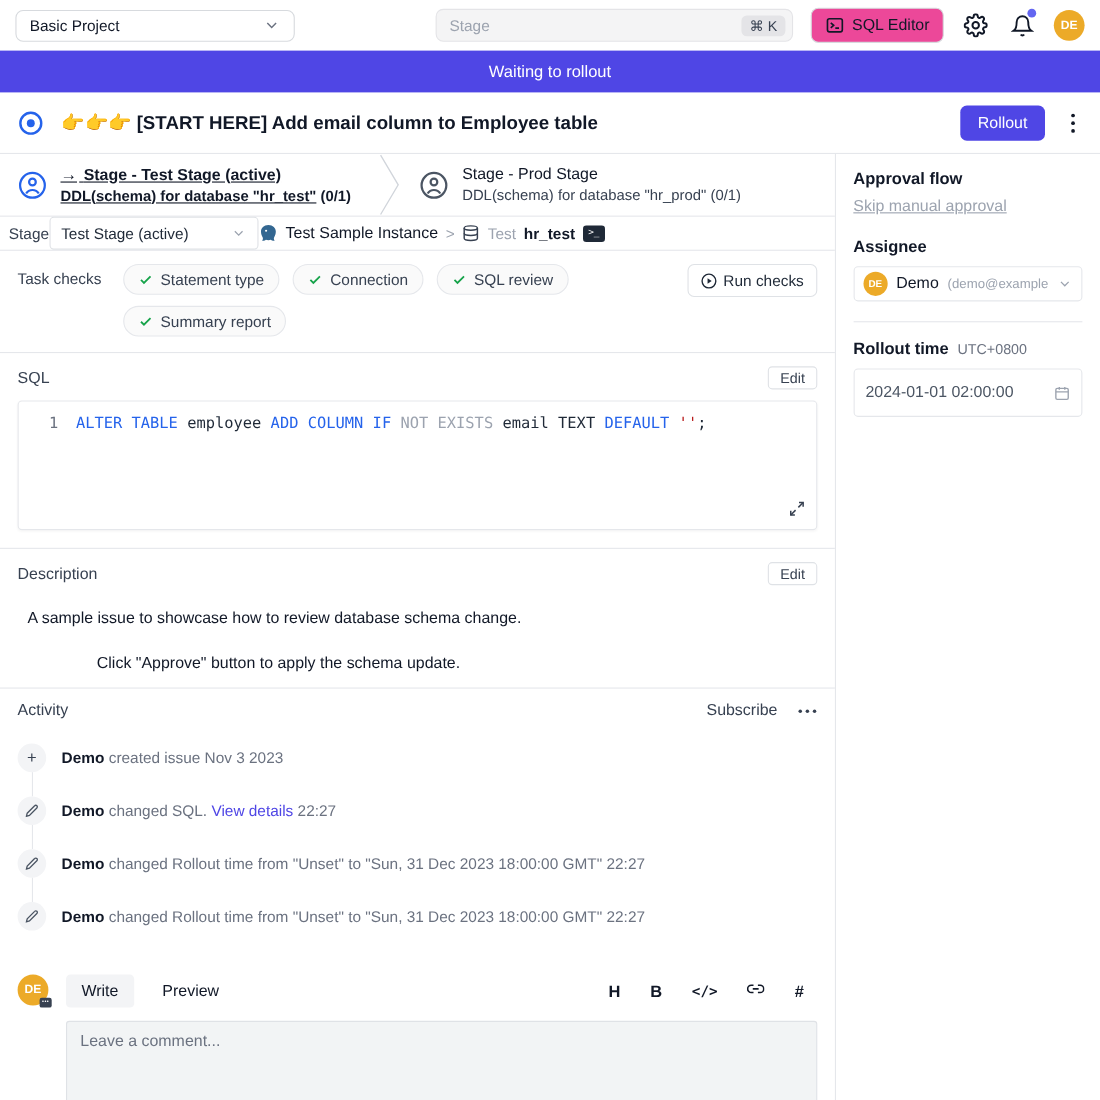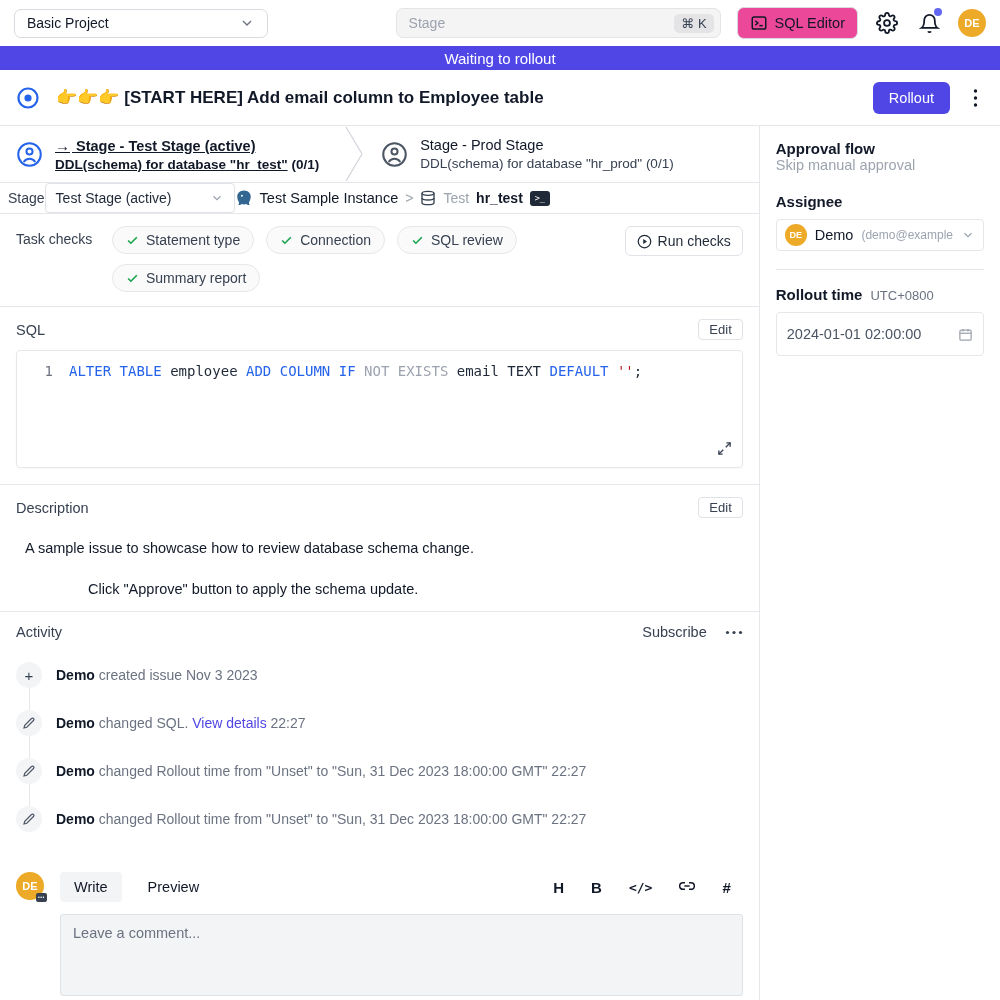--- a/index.html
+++ b/index.html
@@ -19,21 +19,21 @@
   .kbd { background:#e4e4e7; border-radius:5px; padding:2px 7px; font-size:13px; color:#374151; }
   .sqleditor-btn { height:32px; border:1px solid #d7dade; border-radius:7px; background:#ec4899;
     display:flex; align-items:center; gap:7px; padding:0 12px; font-size:14.5px; color:#111827; cursor:pointer; }
   .iconbtn { width:26px; height:26px; display:flex; align-items:center; justify-content:center;
     position:relative; cursor:pointer; }
   .notif-dot { position:absolute; top:-2px; right:0px; width:8px; height:8px; border-radius:50%; background:#6366f1; }
   .avatar { width:28px; height:28px; border-radius:50%; background:#ecaa28; color:#fff;
     display:flex; align-items:center; justify-content:center; font-size:11px; font-weight:bold; cursor:pointer; }
 
   
-  .banner { height:24px; background:#4f46e5; color:#fff; display:flex; align-items:center;
+  .banner { height:38px; background:#4f46e5; color:#fff; display:flex; align-items:center;
     justify-content:center; font-size:15px; font-weight:500; }
 
   
   .titlebar { height:56px; display:flex; align-items:center; padding:0 16px; gap:16px;
     border-bottom:1px solid #e5e7eb; }
   .issue-status { width:24px; height:24px; flex:none; }
   .issue-title { font-size:17px; font-weight:bold; color:#111827; flex:1; white-space:nowrap; overflow:hidden; }
   .rollout-btn { background:#4f46e5; color:#fff; border:none; border-radius:6px; height:32px;
     padding:0 16px; font-size:14.5px; cursor:pointer; font-family:inherit; }
   .kebab-v { width:18px; height:22px; display:flex; align-items:center; justify-content:center; cursor:pointer; }
@@ -137,21 +137,21 @@
   .tab.active { background:#f3f4f6; }
   .fmt-icons { margin-left:auto; display:flex; align-items:center; gap:27px; padding-right:12px; }
   .fmt { font-weight:bold; font-size:15px; color:#111827; cursor:pointer; }
   .fmt.code-glyph { font-family:"DejaVu Sans Mono", monospace; font-size:13px; }
   .comment-area { margin-top:12px; width:100%; height:82px; background:#f2f4f5; border:1px solid #dfe2e6;
     border-radius:3px; resize:none; padding:10px 12px; font-family:inherit; font-size:14.5px; color:#374151; }
   .comment-area::placeholder { color:#6b7280; }
 
   
   .sb-title { font-size:15px; font-weight:bold; color:#111827; }
-  .sb-muted { color:#9ca3af; font-size:14.5px; }
+  .sb-muted { margin-top:9px; color:#9ca3af; font-size:14.5px;text-decoration:underline; }
   .sb-block { margin-top:20px; }
   .assignee-box { margin-top:9px; height:32px; border:1px solid #e5e7eb; border-radius:4px;
     display:flex; align-items:center; gap:8px; padding:0 8px; cursor:pointer; }
   .assignee-box .mini-avatar { width:22px; height:22px; border-radius:50%; background:#ecaa28; color:#fff;
     font-size:9px; font-weight:bold; display:flex; align-items:center; justify-content:center; flex:none; }
   .assignee-name { color:#111827; font-size:14.5px; flex:none; }
   .assignee-email { color:#9ca3af; font-size:12px; overflow:hidden; white-space:nowrap; flex:1; }
   .sb-divider { border-top:1px solid #e5e7eb; margin:18px 0 16px; }
   .rt-label { display:flex; align-items:baseline; gap:8px; }
   .tz { font-size:13px; color:#6b7280; font-weight:normal; }

